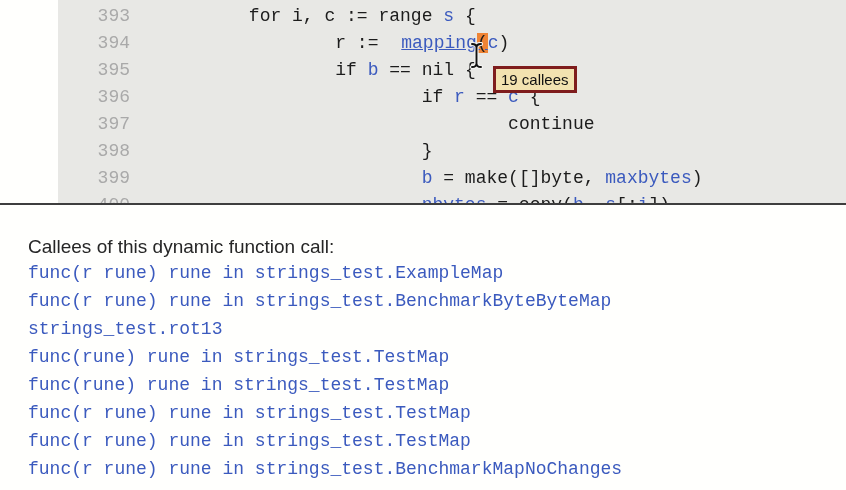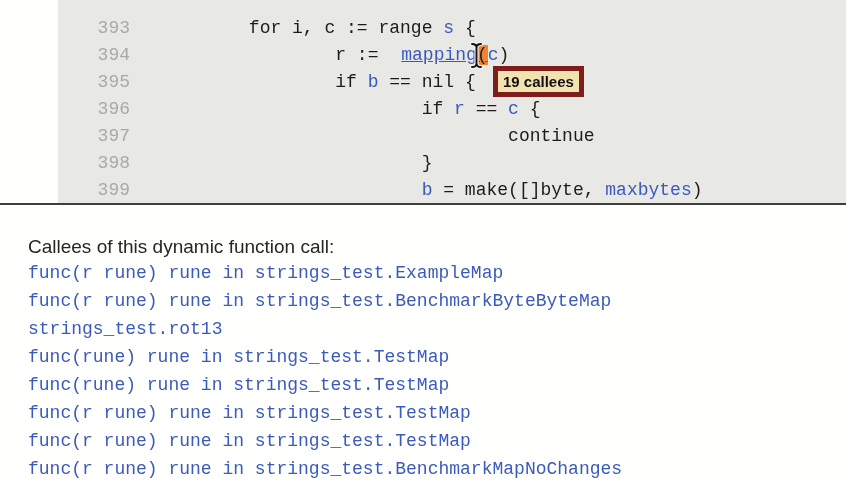--- a/index.html
+++ b/index.html
@@ -15,46 +15,45 @@
   .code-pane {
     position: absolute; left: 0; top: 0; width: 846px; height: 203px;
     background: #fffffd;
   }
   .code-surface {
     position: absolute; left: 58px; right: 0; top: 0; bottom: 0;
     background: var(--code-bg, #e8e8e5);
     overflow: hidden;
   }
   pre.code {
-    margin: 0; padding: 15px 0 0 18px;
+    margin: 0; padding: 3px 0 0 18px;
     font-family: "Liberation Mono", monospace;
     font-size: 18px; line-height: 27px;
     tab-size: 8; -moz-tab-size: 8;
     color: #1c1c1c;
     white-space: pre;
   }
   .ln { color: #a9a9a9; }
   .tok-link { color: var(--link-blue, #3b5abe); text-decoration: none; }
   .tok-hover { text-decoration: underline; margin-left: 12px; }
   .tok-callsite {
     background: var(--highlight-orange, #ef8435);
     color: #1c1c1c;
     text-decoration: underline;
     text-decoration-color: var(--link-blue, #3b5abe);
   }
 
   
   .tooltip {
     position: absolute; left: 493px; top: 66px;
     background: var(--tooltip-bg, #f2e2b0);
-    border: 5px solid #7f1d1d;
+    border: 3px solid #7f1d1d;
     font-size: 15px; color: #111;
     padding: 2px 5px;
     white-space: nowrap;
-    font-weight: bold;
   }
 
   
   .ibeam { position: absolute; left: 469px; top: 42px; }
 
   
   .divider {
     position: absolute; left: 0; top: 203px; width: 846px; height: 2px;
     background: #3e3e3e;
   }

